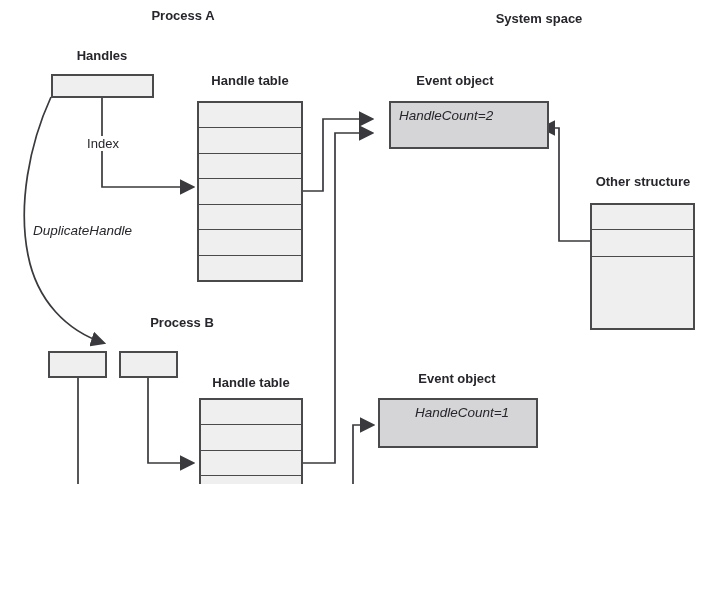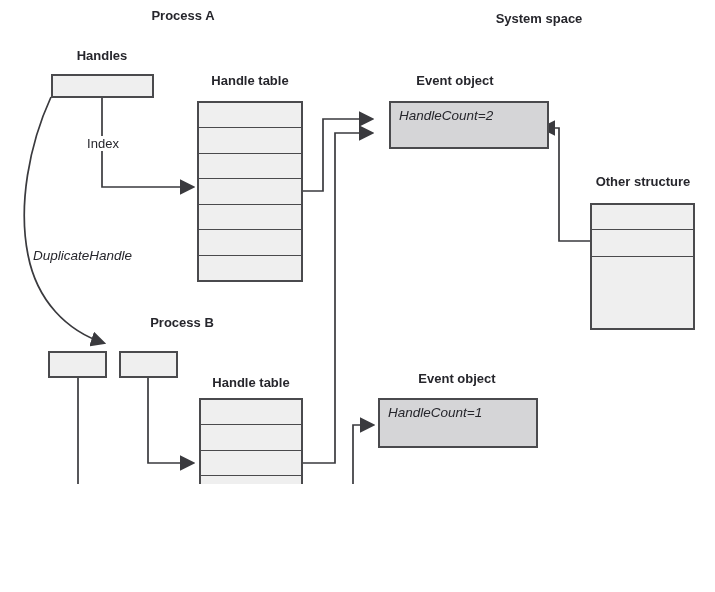--- a/index.html
+++ b/index.html
@@ -73,21 +73,21 @@
 
   <div class="lbl" style="left:113px;top:8px;width:140px;">Process A</div>
   <div class="lbl" style="left:469px;top:11px;width:140px;">System space</div>
   <div class="lbl" style="left:112px;top:315px;width:140px;">Process B</div>
 
   <div class="lbl" style="left:32px;top:48px;width:140px;">Handles</div>
   <div class="box" style="left:51px;top:74px;width:103px;height:24px;"></div>
 
   <div class="lbl-plain" id="index-label" style="left:103px;top:136px;">Index</div>
 
-  <div class="lbl-italic" style="left:33px;top:248px;">DuplicateHandle</div>
+  <div class="lbl-italic" style="left:33px;top:223px;">DuplicateHandle</div>
 
   <div class="lbl" style="left:180px;top:73px;width:140px;">Handle table</div>
   <div class="htable" style="left:197px;top:101px;width:106px;height:181px;">
       <div class="trow"></div>
       <div class="trow"></div>
       <div class="trow"></div>
       <div class="trow"></div>
       <div class="trow"></div>
       <div class="trow"></div>
       <div class="trow"></div>
@@ -113,17 +113,17 @@
       <div class="trow"></div>
       <div class="trow"></div>
       <div class="trow"></div>
       <div class="trow"></div>
       <div class="trow"></div>
       <div class="trow"></div>
       <div class="trow"></div>
     </div>
 
   <div class="lbl" style="left:387px;top:371px;width:140px;">Event object</div>
-  <div class="event-box" style="left:378px;top:398px;width:160px;height:50px;">
+  <div class="event-box" style="left:378px;top:398px;width:160px;height:50px;text-align:center;">
     <div class="eline">HandleCount=1</div>
   </div>
 
 </div>
 
 </body></html>

